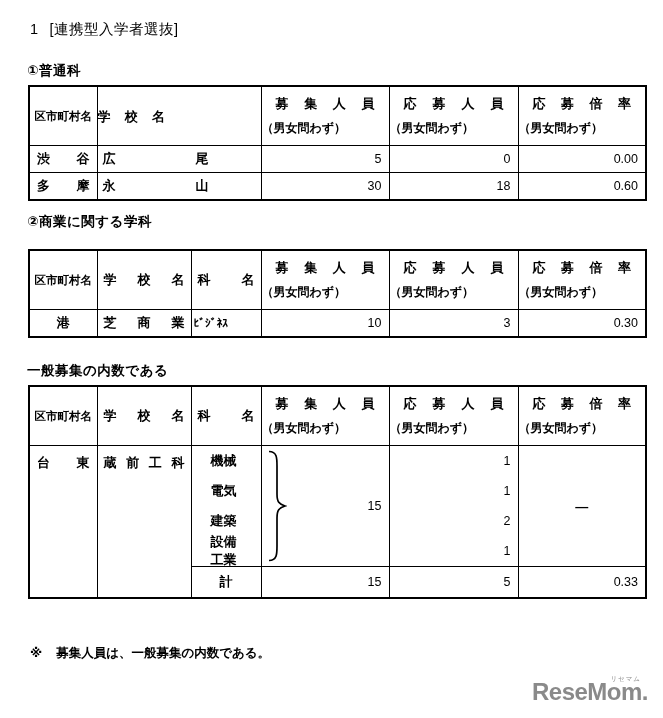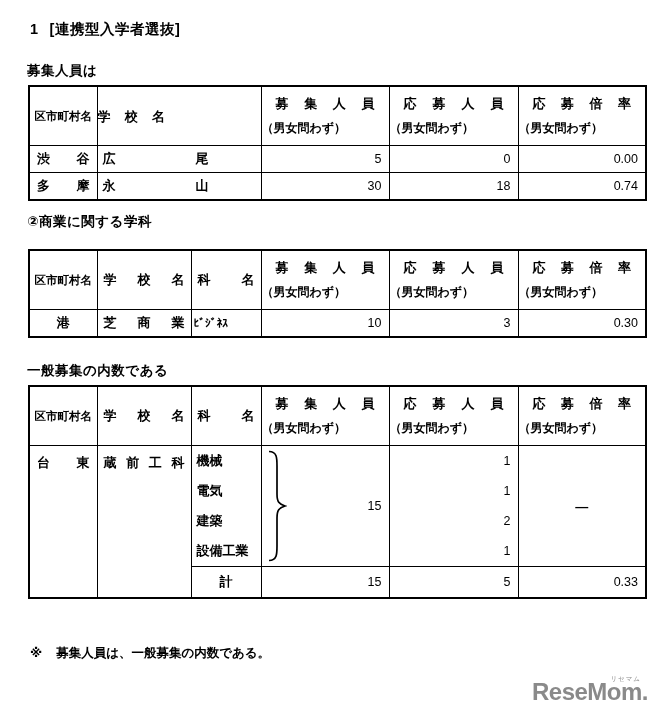--- a/index.html
+++ b/index.html
@@ -4,21 +4,21 @@
 <style>
   html,body{margin:0;padding:0;}
   body{
     width:663px;height:718px;background:#ffffff;position:relative;
     font-family:"Liberation Sans","DejaVu Sans",sans-serif;color:#000;
     overflow:hidden;
   }
   .abs{position:absolute;}
 
   
-  .doc-title{left:30px;top:20px;font-size:14.5px;font-weight:bold;letter-spacing:.5px;}
+  .doc-title{left:30px;top:20px;font-size:14.5px;font-weight:normal;letter-spacing:.5px;}
   .doc-title .tnum{margin-right:11px;}
   .sec-heading{left:27px;font-size:13.5px;font-weight:bold;letter-spacing:.5px;}
   .h1{top:62px;}
   .h2{top:213px;}
   .h3{top:362px;}
 
   
   table.tbl{border-collapse:collapse;table-layout:fixed;width:617px;background:#fff;}
   table.tbl{border:2px solid #000;}
   table.tbl td{border:1.5px solid #000;padding:0;vertical-align:middle;overflow:hidden;}
@@ -43,21 +43,21 @@
   .spad{padding:0 6px;}
   .num{font-size:12.5px;text-align:right;padding-right:7px !important;}
   .drow td{height:26px;}
   .schoolwrap{padding-left:5px;}
   .w105{width:106px;}
   .deptname{font-size:11.5px;font-weight:bold;padding-left:2px;}
   .centercell{text-align:center;}
 
   
   .vtop{vertical-align:top !important;padding-top:8px !important;}
-  .dept-stack{padding:0 5px !important;}
+  .dept-stack{padding:0 19px !important;}
   .dline{height:30px;display:flex;justify-content:space-between;align-items:center;font-size:13px;font-weight:bold;}
   .brace-cell{position:relative;}
   .brace-cell .braceimg{position:absolute;left:5px;top:4px;}
   .brace-val{display:flex;align-items:center;justify-content:flex-end;height:120px;padding-right:7px;font-size:12.5px;}
   .aline{height:30px;line-height:30px;text-align:right;padding-right:7px;font-size:12.5px;}
   .dashcell{text-align:center;font-size:13px;font-weight:bold;}
   .trow td{height:30px;}
   .total-label{text-align:center;font-size:13px;font-weight:bold;}
 
   
@@ -69,21 +69,21 @@
   .logo-inner{position:relative;display:inline-block;font-weight:bold;font-size:24px;letter-spacing:-0.5px;}
   .logo-ruby{position:absolute;top:-4px;right:7px;font-size:6.5px;letter-spacing:1px;font-weight:normal;}
 </style>
 </head>
 <body>
 
 <div class="abs doc-title">
   <span class="tnum">1</span><span>[連携型入学者選抜]</span>
 </div>
 
-<div class="abs sec-heading h1">募集人員は</div>
+<div class="abs sec-heading h1">①普通科</div>
 
 <table class="abs tbl tb1">
   <colgroup>
       <col style="width:68px">
       <col style="width:164px">
       <col style="width:128px">
       <col style="width:129px">
       <col style="width:128px">
     </colgroup>
   <tbody>
@@ -157,21 +157,21 @@
     <td>
           <div class="schoolwrap">
             <div class="jchars cjk w105">
               <span>永</span>
               <span>山</span>
             </div>
           </div>
         </td>
     <td class="num">30</td>
     <td class="num">18</td>
-    <td class="num">0.74</td>
+    <td class="num">0.60</td>
   </tr>
   </tbody>
 </table>
 
 <div class="abs sec-heading h2">②商業に関する学科</div>
 
 <table class="abs tbl tb2">
   <colgroup>
       <col style="width:68px">
       <col style="width:94px">

